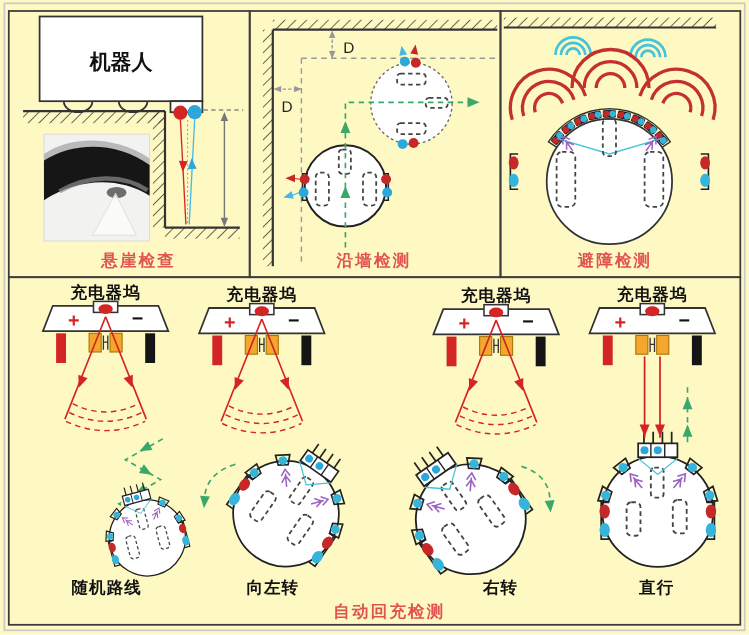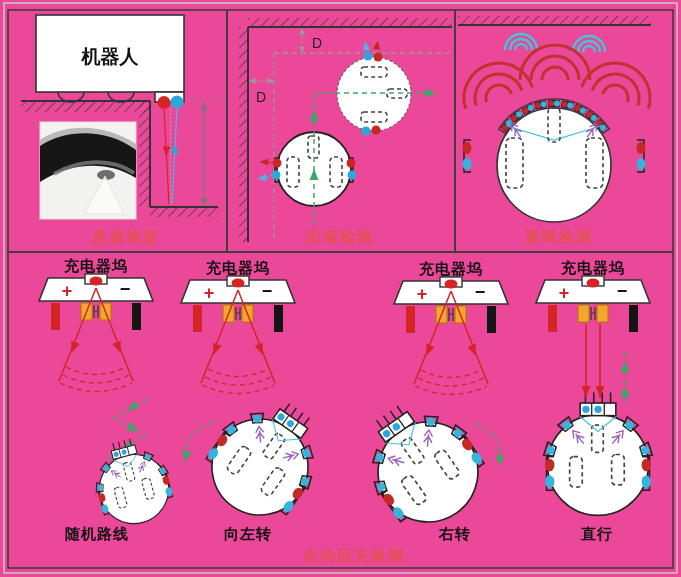--- a/index.html
+++ b/index.html
@@ -1,16 +1,16 @@
 <!DOCTYPE html>
 <html><head>
 <meta charset="utf-8">
 <style>
   html,body{margin:0;padding:0;background:#fff;}
-  .stage{position:relative;width:681px;height:577px;background:#ec4899;overflow:hidden;
+  .stage{position:relative;width:681px;height:577px;background:#fef9c3;overflow:hidden;
          font-family:"Liberation Sans","DejaVu Sans",sans-serif;}
   svg text{font-family:"Liberation Sans","DejaVu Sans",sans-serif;}
   .k{fill:#fff;stroke:#333;stroke-width:1.6;}
   .slot{fill:none;stroke:#444;stroke-width:1.6;stroke-dasharray:4 3;}
   .green-d{stroke:#3aa869;stroke-width:1.5;stroke-dasharray:5 4;fill:none;}
   .gray-d{stroke:#999;stroke-width:1.3;stroke-dasharray:5 4;fill:none;}
   .cap{fill:#e05353;font-size:15px;font-weight:bold;letter-spacing:2px;text-anchor:middle;}
   .lbl{fill:#111;font-size:15px;font-weight:bold;letter-spacing:1px;text-anchor:middle;}
   .sign{font-size:18px;font-weight:bold;text-anchor:middle;}
   .dlab{fill:#222;font-size:14px;text-anchor:middle;}

